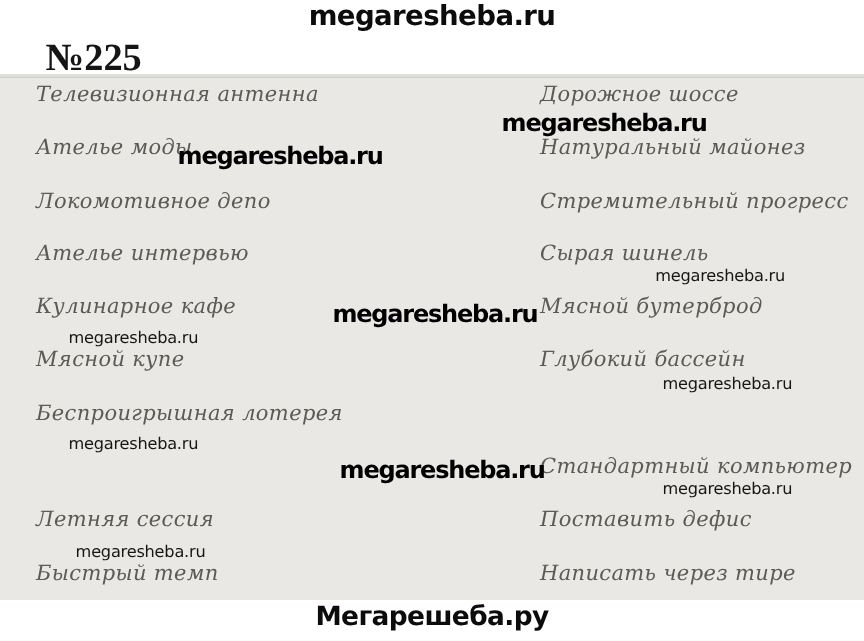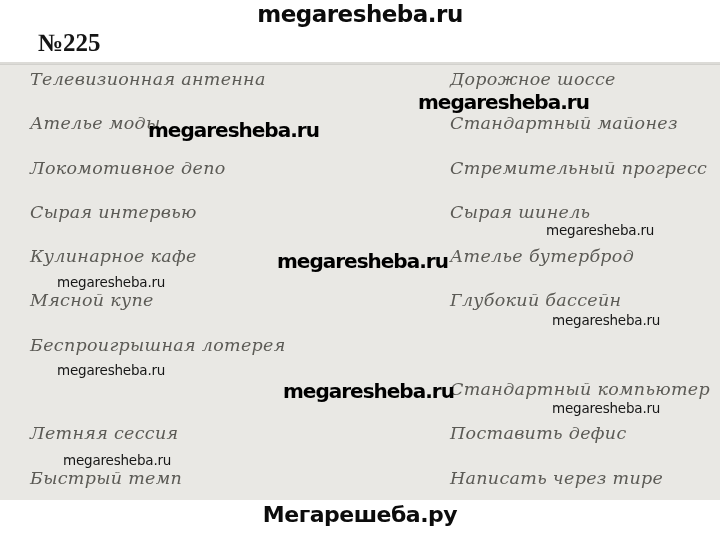--- a/index.html
+++ b/index.html
@@ -16,21 +16,21 @@
   .top-watermark {
     position: absolute; top: 1px; left: 0; width: 720px;
     text-align: center;
     font-family: "DejaVu Sans", sans-serif;
     font-weight: 700; font-size: 23px; letter-spacing: -0.5px;
     color: #0c0c0c;
   }
   .exercise-number {
     position: absolute; top: 29px; left: 38px;
     font-family: "Liberation Serif", serif;
-    font-weight: 700; font-size: 25px; color: #151515;
+    font-weight: 700; font-size: 32px; color: #151515;
   }
 
   
   .panel {
     position: absolute; top: 62px; left: 0;
     width: 720px; height: 438px;
     background: #e9e8e4;
     border-top: 2px solid #dcdbd7;
     box-shadow: inset 0 1px 0 #d2d1cd;
   }
@@ -78,33 +78,33 @@
   <div class="exercise-number">№225</div>
 
   <div class="panel">
     <div class="rows">
       <div class="row">
         <span class="cell left">Телевизионная антенна</span>
         <span class="cell right">Дорожное шоссе</span>
       </div>
       <div class="row">
         <span class="cell left">Ателье моды</span>
-        <span class="cell right">Стандартный майонез</span>
+        <span class="cell right">Натуральный майонез</span>
       </div>
       <div class="row">
         <span class="cell left">Локомотивное депо</span>
         <span class="cell right">Стремительный прогресс</span>
       </div>
       <div class="row">
-        <span class="cell left">Сырая интервью</span>
+        <span class="cell left">Ателье интервью</span>
         <span class="cell right">Сырая шинель</span>
       </div>
       <div class="row">
         <span class="cell left">Кулинарное кафе</span>
-        <span class="cell right">Ателье бутерброд</span>
+        <span class="cell right">Мясной бутерброд</span>
       </div>
       <div class="row">
         <span class="cell left">Мясной купе</span>
         <span class="cell right">Глубокий бассейн</span>
       </div>
       <div class="row">
         <span class="cell left">Беспроигрышная лотерея</span>
       </div>
       <div class="row">
         <span class="cell right">Стандартный компьютер</span>

